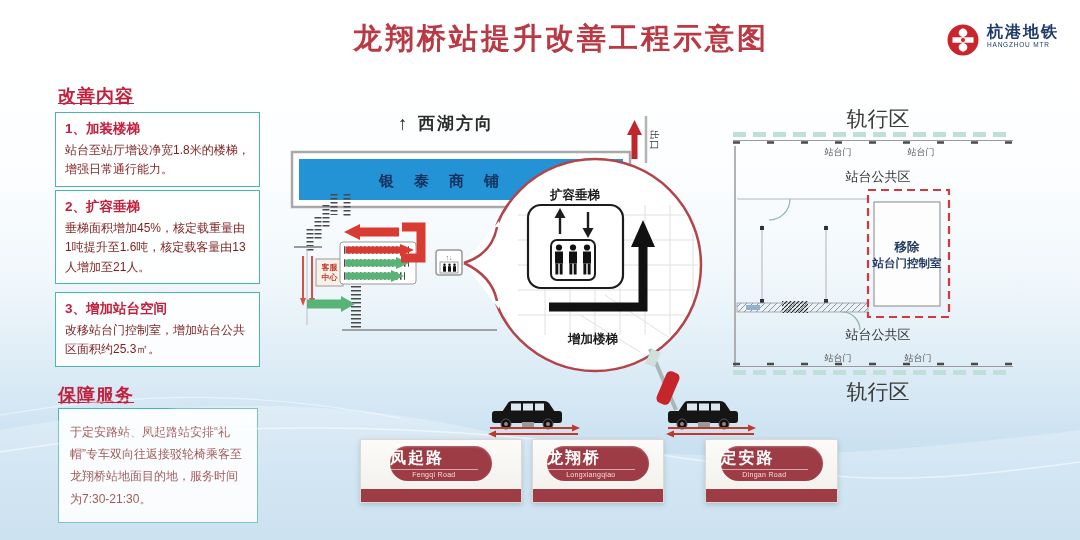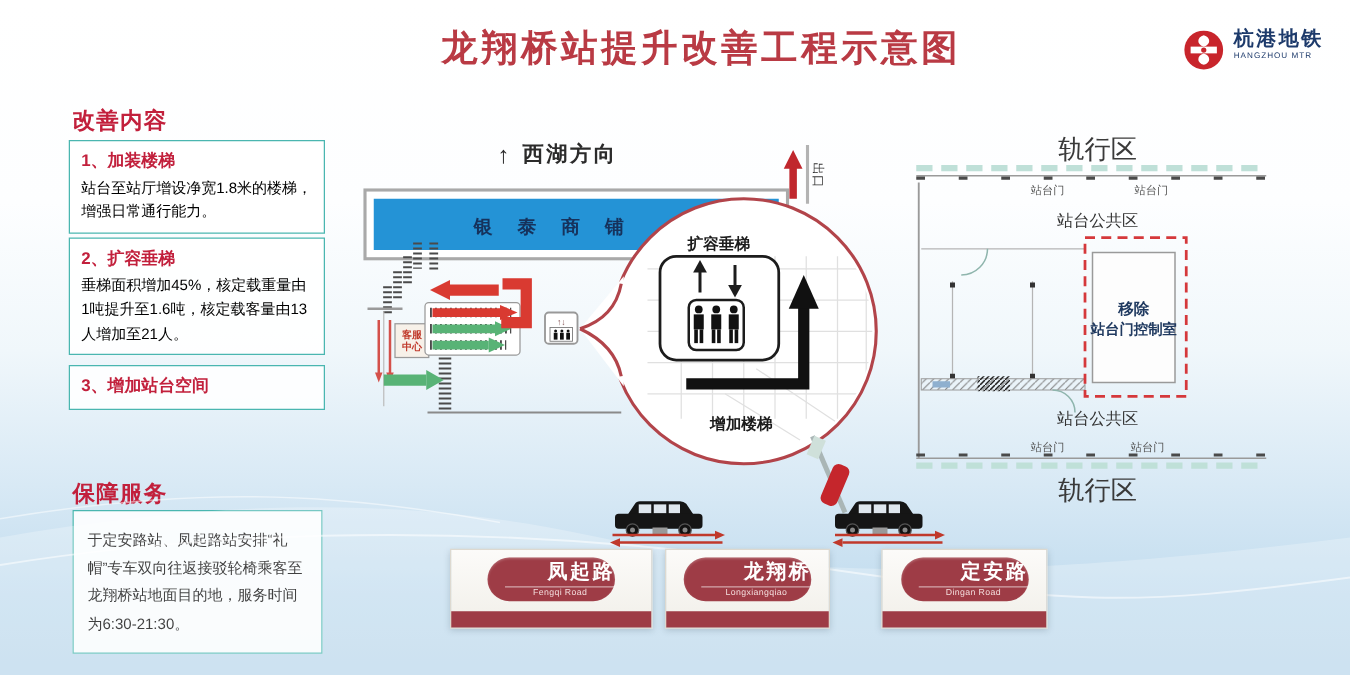--- a/index.html
+++ b/index.html
@@ -6,35 +6,35 @@
   body{
     width:1080px;height:540px;position:relative;overflow:hidden;
     font-family:"Liberation Sans","DejaVu Sans",sans-serif;
     background:linear-gradient(180deg,#ffffff 0%,#fdfeff 30%,#f0f7fb 52%,#d8e9f5 72%,#c3ddef 88%,#bcd8ec 100%);
   }
   .main-title{position:absolute;top:19px;left:42px;right:0;text-align:center;
     font-size:29px;font-weight:bold;color:#b93a44;letter-spacing:3px;}
   .logo{position:absolute;top:23px;left:946px;display:flex;align-items:flex-start;gap:7px;}
   .logo-text .cn{font-size:16px;font-weight:bold;color:#1d3a6b;letter-spacing:2px;line-height:1.15;}
   .logo-text .en{font-size:6.5px;color:#1d3a6b;letter-spacing:0.8px;}
-  .sec-head{position:absolute;left:58px;font-size:18px;font-weight:bold;color:#c2203c;letter-spacing:1px;}
+  .sec-head{position:absolute;left:58px;font-size:18px;font-weight:bold;color:#c2203c;letter-spacing:1px;text-decoration:underline;}
   .card{position:absolute;left:55px;width:205px;box-sizing:border-box;
     background:rgba(255,255,255,.88);border:1.5px solid #4ab6b0;padding:7px 9px 6px;}
   .card .t{color:#c2203c;font-weight:bold;font-size:13.5px;margin-bottom:3px;}
-  .card .b{color:#000000;font-size:12px;line-height:1.62;}
+  .card .b{color:#7f1d1d;font-size:12px;line-height:1.62;}
   .card.svc{left:58px;width:200px;padding:12px 11px;}
   .card.svc .b{line-height:1.85;}
   .diagram-svg{position:absolute;left:0;top:0;}
   .sign{position:absolute;top:439px;height:64px;
     background:linear-gradient(#fcfbf9,#f1efe9);border:1px solid #ddd9d0;
     box-shadow:0 2px 5px rgba(80,100,120,.28);box-sizing:border-box;}
   .sign .strip{position:absolute;bottom:0;left:0;right:0;height:13px;background:#9e3c46;}
   .pill{position:absolute;top:6px;left:50%;transform:translateX(-50%);
     width:102px;height:35px;background:#9e3c46;border-radius:18px;
-    display:flex;flex-direction:column;align-items:flex-end;justify-content:center;color:#fff;
+    display:flex;flex-direction:column;align-items:flex-start;justify-content:center;color:#fff;
     box-shadow:inset 0 1px 2px rgba(255,255,255,.25);}
   .pill .cn{font-size:16px;font-weight:bold;letter-spacing:2px;line-height:1.1;}
   .pill .en{font-size:7px;color:#f3dcdc;border-top:1px solid rgba(255,255,255,.55);
     padding-top:1px;margin-top:2px;width:86%;text-align:center;letter-spacing:.3px;}
 </style>
 </head>
 <body>
 
 <div class="main-title">龙翔桥站提升改善工程示意图</div>
 
@@ -57,25 +57,26 @@
 <div class="card" style="top:112px;">
   <div class="t">1、加装楼梯</div>
   <div class="b">站台至站厅增设净宽1.8米的楼梯，增强日常通行能力。</div>
 </div>
 <div class="card" style="top:190px;">
   <div class="t">2、扩容垂梯</div>
   <div class="b">垂梯面积增加45%，核定载重量由1吨提升至1.6吨，核定载客量由13人增加至21人。</div>
 </div>
 <div class="card" style="top:292px;">
   <div class="t">3、增加站台空间</div>
+  <div class="b">改移站台门控制室，增加站台公共区面积约25.3㎡。</div>
 </div>
 
 <div class="sec-head" style="top:383px;">保障服务</div>
 <div class="card svc" style="top:408px;">
-  <div class="b">于定安路站、凤起路站安排“礼帽”专车双向往返接驳轮椅乘客至龙翔桥站地面目的地，服务时间为6:30-21:30。</div>
+  <div class="b">于定安路站、凤起路站安排“礼帽”专车双向往返接驳轮椅乘客至龙翔桥站地面目的地，服务时间为7:30-21:30。</div>
 </div>
 
 <svg class="diagram-svg" width="1080" height="540" viewBox="0 0 1080 540">
   <defs>
     <clipPath id="circleClip">
         <circle cx="595" cy="265" r="103"></circle>
       </clipPath>
     <pattern id="hatch" width="6" height="6" patternUnits="userSpaceOnUse">
       <path d="M0,6 L6,0" stroke="#7a7a7a" stroke-width="0.8"></path>
     </pattern>

